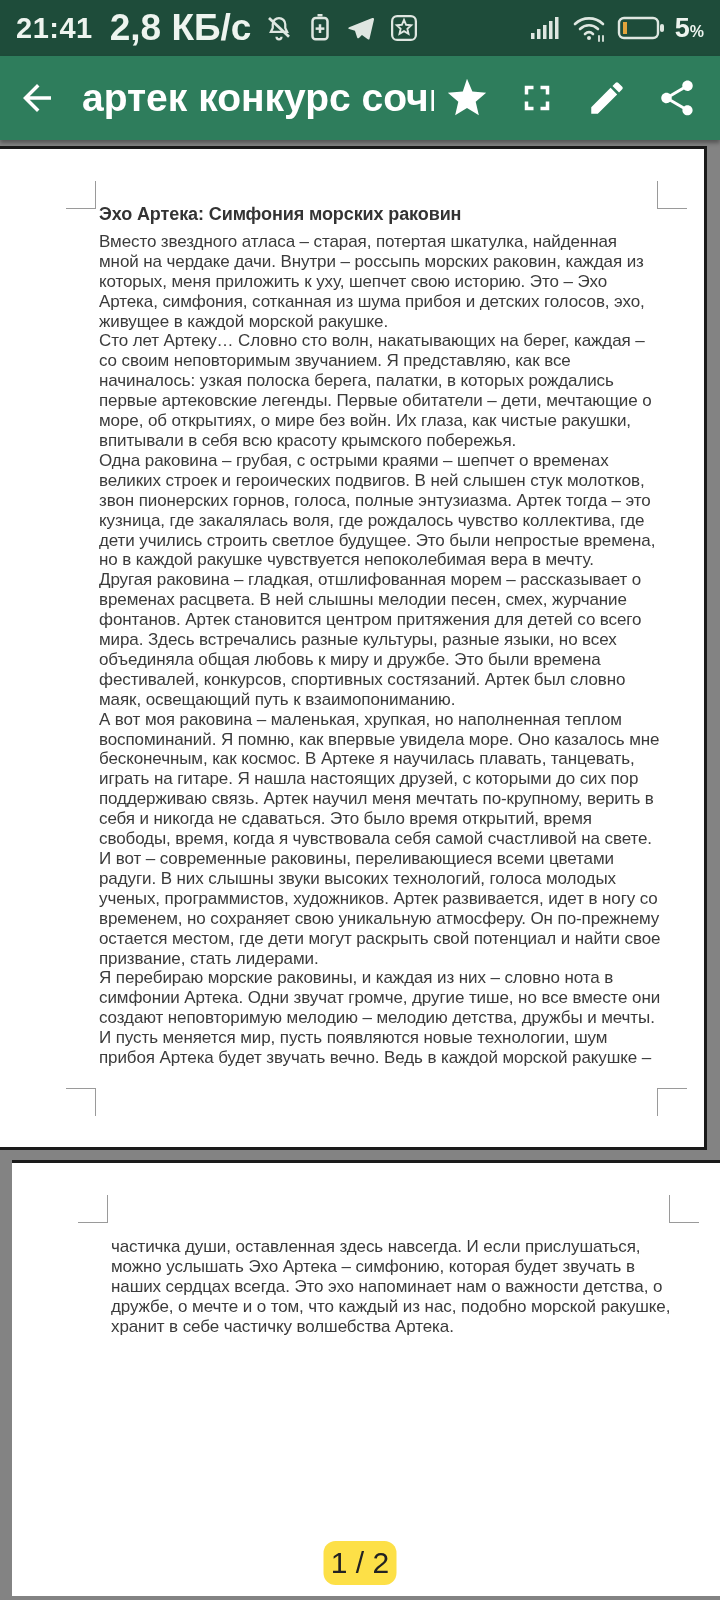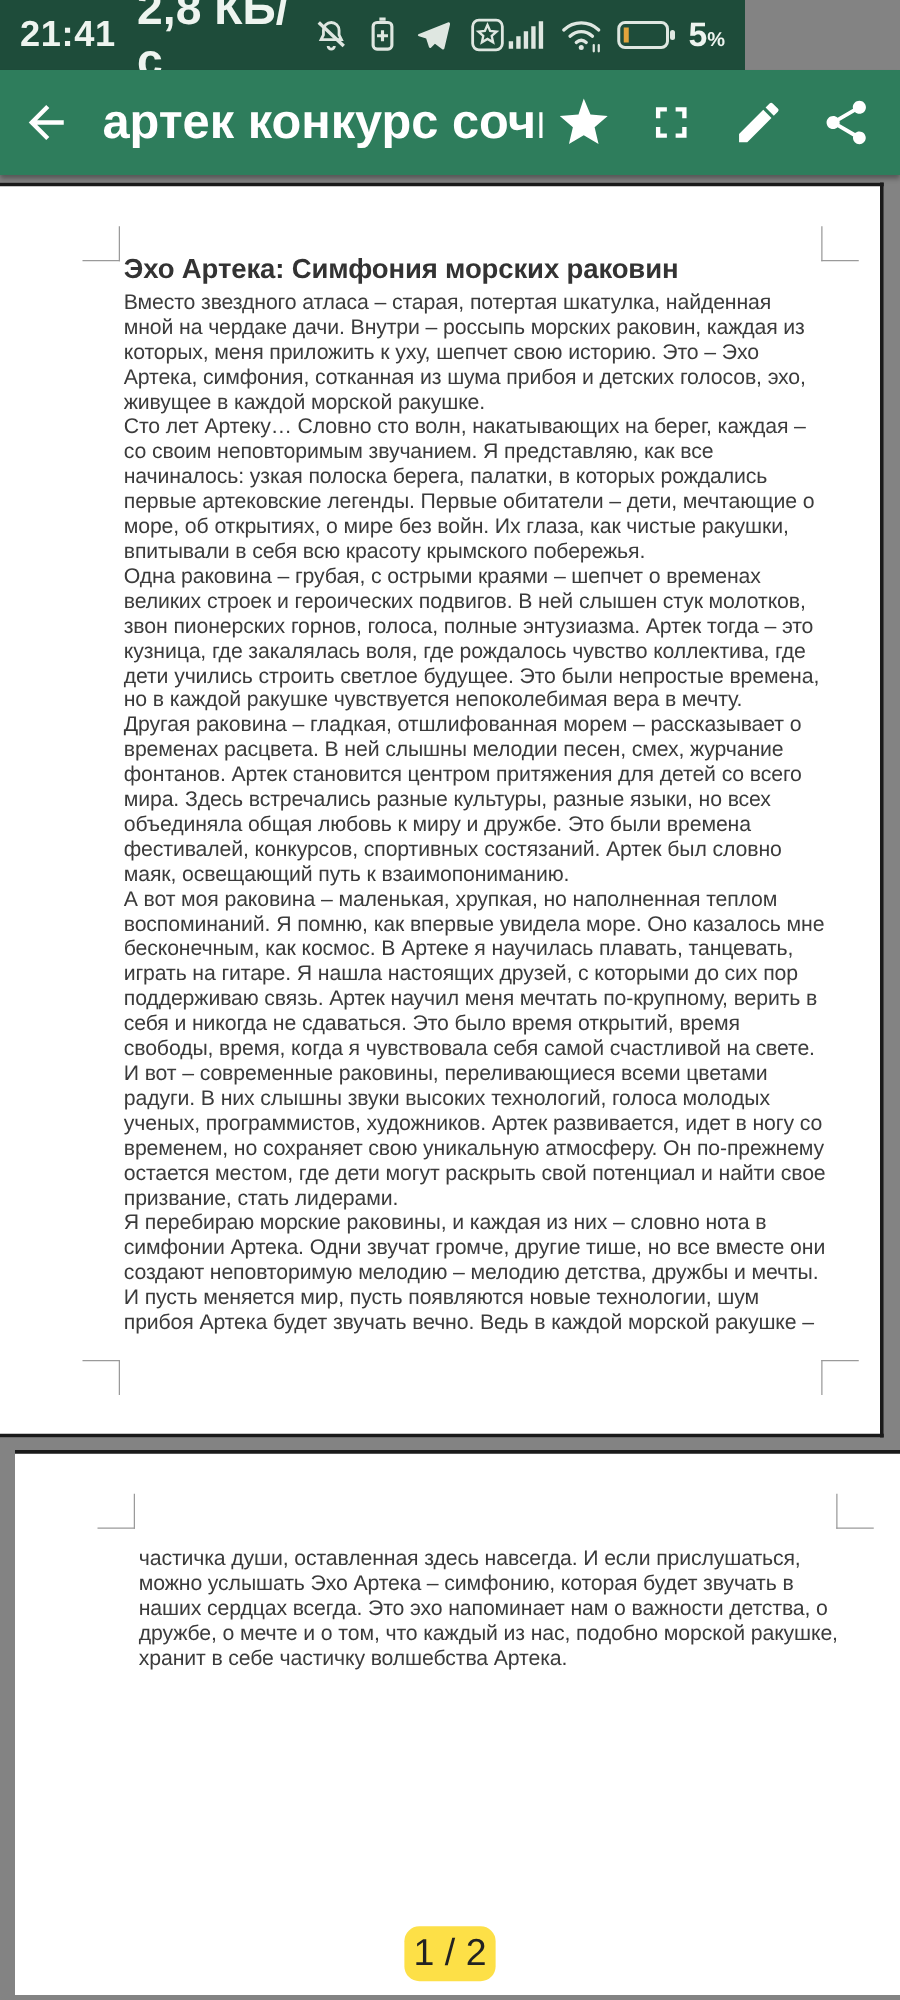--- a/index.html
+++ b/index.html
@@ -5,21 +5,21 @@
   * { box-sizing: border-box; margin: 0; padding: 0; }
   html,body { width:720px; height:1600px; }
   body {
     font-family: "Liberation Sans", sans-serif;
     position: relative;
     overflow: hidden;
     background: #838383;
   }
   
   .status-bar {
-    position: absolute; top:0; left:0; width:596px; height:56px;
+    position: absolute; top:0; left:0; width:720px; height:56px;
     background:#1e4c3a; color:#eef4ef;
     display:flex; align-items:center; padding:0 16px;
   }
   .sb-left { display:flex; align-items:center; gap:13px; }
   .sb-time { font-size:29px; font-weight:bold; letter-spacing:0.5px; }
   .sb-speed { font-size:37px; font-weight:bold; margin-left:4px; }
   .sb-right { margin-left:auto; display:flex; align-items:center; gap:10px; }
   .sb-icon { display:flex; align-items:center; }
   .sb-batt-text { font-size:27px; font-weight:bold; }
   .sb-batt-text .pct { font-size:16px; }
@@ -54,21 +54,21 @@
   .cm-tr { border-left:1px solid #9a9a9a;  border-bottom:1px solid #9a9a9a; left:657px; top:32px; }
   .cm-bl { border-right:1px solid #9a9a9a; border-top:1px solid #9a9a9a; left:66px; top:939px; }
   .cm-br { border-left:1px solid #9a9a9a;  border-top:1px solid #9a9a9a; left:657px; top:939px; }
   .ptext {
     position:absolute; left:99px; width:562px;
     font-size:17px; line-height:19.9px; letter-spacing:-0.1px;
     color:#3b3b3b; text-align:left;
   }
   .page-1 .ptext { top:56px; }
   .page-2 .ptext { top:74px; }
-  .doc-title { font-size:22px; font-weight:bold; color:#333; margin-bottom:7px; }
+  .doc-title { font-size:18px; font-weight:bold; color:#333; margin-bottom:7px; }
   .ptext p { margin:0; }
   
   .page-badge {
     position:absolute; top:1541px; left:50%; transform:translateX(-50%);
     width:73px; height:44px; background:#fde047; border-radius:12px;
     display:flex; align-items:center; justify-content:center;
     font-size:30px; color:#222; z-index:6;
   }
   svg { display:block; }
 </style>

